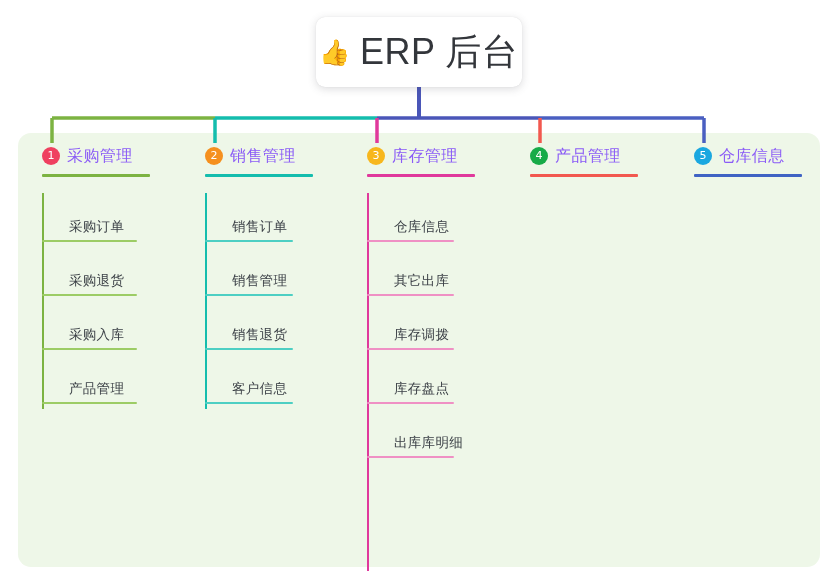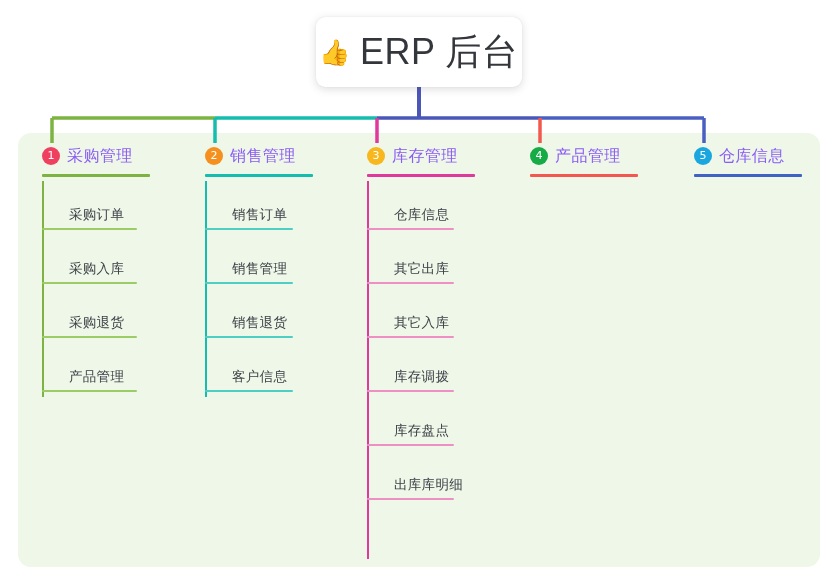--- a/index.html
+++ b/index.html
@@ -51,21 +51,21 @@
   .badge{
     width:18px;height:18px;border-radius:50%;
     color:#fff;font-size:11px;line-height:18px;text-align:center;
     font-family:"DejaVu Sans",sans-serif;
     flex:0 0 auto;
   }
   .col-title{font-size:16px;color:#8b5cf6;letter-spacing:.4px;}
   .head-rule{height:3px;border-radius:1px;margin-top:5px;}
 
   
-  .leaves{position:relative;margin-top:4px;}
+  .leaves{position:relative;margin-top:16px;}
   .spine{position:absolute;left:0;top:0;width:2px;}
   .leaf{
     position:relative;
     height:54px;
     box-sizing:border-box;
   }
   .leaf-label{
     position:absolute;left:27px;bottom:11px;
     font-size:13.5px;color:#3a3f45;white-space:nowrap;
     letter-spacing:.3px;
@@ -110,25 +110,25 @@
           <span class="col-title">采购管理</span>
         </div>
         <div class="head-rule" style="width: 108px; background: rgb(124, 179, 66);"></div>
         <div class="leaves">
           <div class="spine" style="background: rgb(124, 179, 66); height: 216px;"></div>
           <div class="leaf">
             <span class="leaf-label">采购订单</span>
             <div class="leaf-rule" style="width: 95px; background: rgb(156, 204, 101);"></div>
           </div>
           <div class="leaf">
+            <span class="leaf-label">采购退货</span>
+            <div class="leaf-rule" style="width: 95px; background: rgb(156, 204, 101);"></div>
+          </div>
+          <div class="leaf">
             <span class="leaf-label">采购入库</span>
-            <div class="leaf-rule" style="width: 95px; background: rgb(156, 204, 101);"></div>
-          </div>
-          <div class="leaf">
-            <span class="leaf-label">采购退货</span>
             <div class="leaf-rule" style="width: 95px; background: rgb(156, 204, 101);"></div>
           </div>
           <div class="leaf">
             <span class="leaf-label">产品管理</span>
             <div class="leaf-rule" style="width: 95px; background: rgb(156, 204, 101);"></div>
           </div>
         </div>
       </div>
       <div class="col" style="left: 205px;">
         <div class="col-head">
@@ -166,24 +166,20 @@
           <div class="spine" style="background: rgb(224, 57, 156); height: 378px;"></div>
           <div class="leaf">
             <span class="leaf-label">仓库信息</span>
             <div class="leaf-rule" style="width: 87px; background: rgb(239, 144, 196);"></div>
           </div>
           <div class="leaf">
             <span class="leaf-label">其它出库</span>
             <div class="leaf-rule" style="width: 87px; background: rgb(239, 144, 196);"></div>
           </div>
           <div class="leaf">
-            <span class="leaf-label">其它入库</span>
-            <div class="leaf-rule" style="width: 87px; background: rgb(239, 144, 196);"></div>
-          </div>
-          <div class="leaf">
             <span class="leaf-label">库存调拨</span>
             <div class="leaf-rule" style="width: 87px; background: rgb(239, 144, 196);"></div>
           </div>
           <div class="leaf">
             <span class="leaf-label">库存盘点</span>
             <div class="leaf-rule" style="width: 87px; background: rgb(239, 144, 196);"></div>
           </div>
           <div class="leaf">
             <span class="leaf-label">出库库明细</span>
             <div class="leaf-rule" style="width: 87px; background: rgb(239, 144, 196);"></div>

